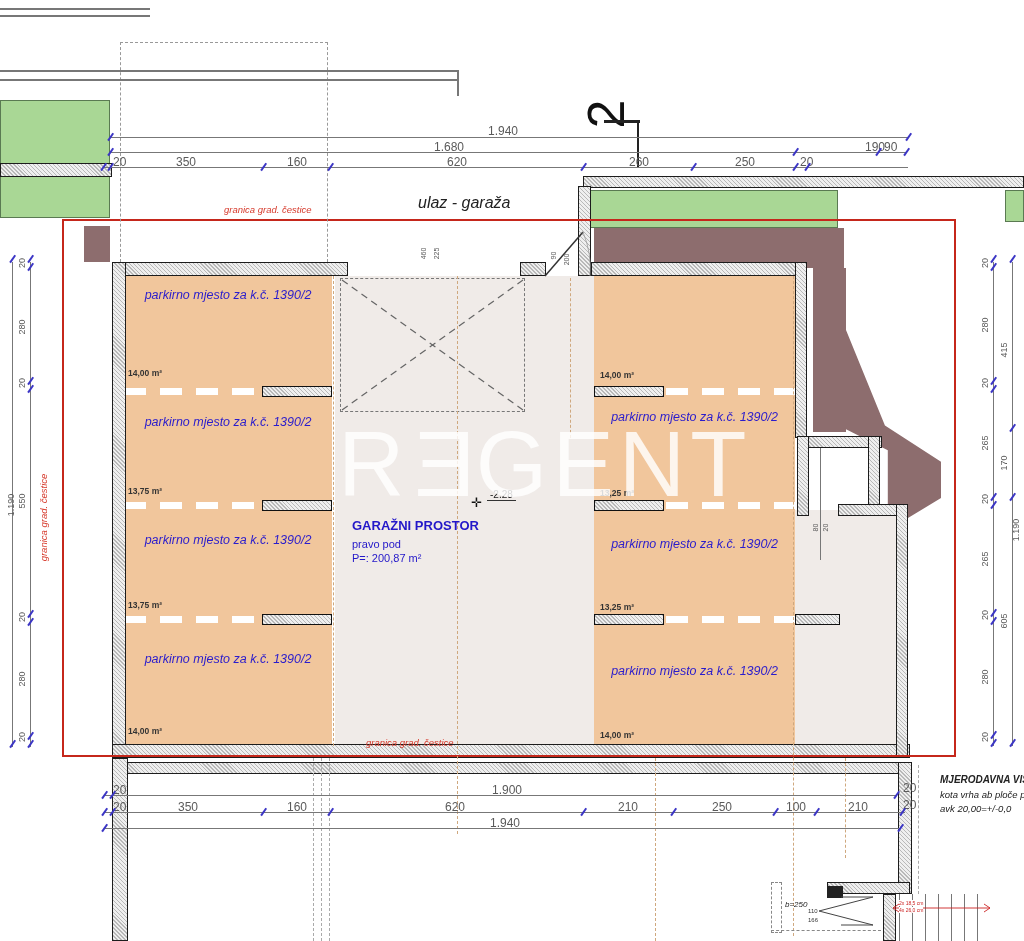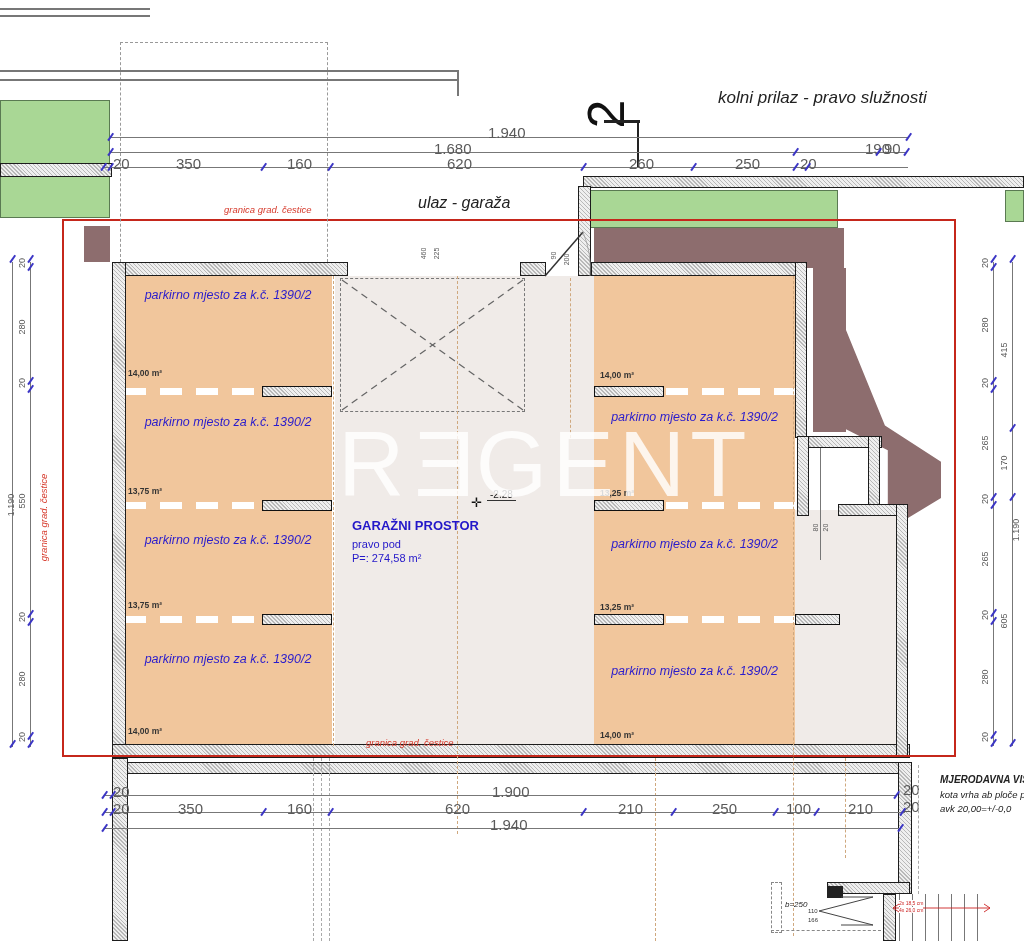--- a/index.html
+++ b/index.html
@@ -13,21 +13,21 @@
   .h{position:absolute;border:1.4px solid #1c1c1c;
      background:repeating-linear-gradient(45deg,#b9b9b9 0 .9px,#efefef .9px 2.8px);}
   .green{position:absolute;background:#a9d795;border:1px solid #5a7a52;}
   .mar{position:absolute;background:#8d6d6e;}
   .floor{position:absolute;background:#f0ebe8;}
   .stall{position:absolute;background:#f1c69c;}
   .divd{position:absolute;height:7px;
      background:repeating-linear-gradient(90deg,#fff 0 22px,#f1c69c 22px 36px);}
   .stub{position:absolute;height:11px;border:1.5px solid #111;
      background:repeating-linear-gradient(45deg,#b9b9b9 0 .9px,#efefef .9px 2.8px);}
-  .dim{position:absolute;font-size:15px;color:#5a5a5a;white-space:nowrap;text-align:right;}
+  .dim{position:absolute;font-size:12px;color:#5a5a5a;white-space:nowrap;text-align:right;}
   .vd{position:absolute;font-size:9px;color:#5a5a5a;width:30px;text-align:center;
       transform:rotate(-90deg);white-space:nowrap;}
   .tk{position:absolute;width:9px;height:1.6px;background:#3b35c5;transform:rotate(-55deg);}
   .blue{position:absolute;color:#2a1ccc;font-style:italic;font-size:12.5px;white-space:nowrap;}
   .area{position:absolute;color:#333;font-size:8.5px;font-weight:bold;white-space:nowrap;}
   .redtxt{position:absolute;color:#d63a2c;font-style:italic;font-size:9.5px;white-space:nowrap;}
   .tanln{position:absolute;border-left:1.3px dashed #cfa87e;}
   .gryln{position:absolute;border-left:1px dashed #aaa;}
   .dshb{position:absolute;border:1.5px dashed #999;}
   .note{position:absolute;color:#222;font-style:italic;white-space:nowrap;}
@@ -242,29 +242,28 @@
     <i class="tk" style="left:1008px;top:742px;"></i>
 
   <span class="vd" style="left:408px;top:250px;font-size:7px;">460</span>
   <span class="vd" style="left:421px;top:250px;font-size:7px;">225</span>
   <span class="vd" style="left:538px;top:252px;font-size:7px;">90</span>
   <span class="vd" style="left:551px;top:256px;font-size:7px;">200</span>
   <span class="vd" style="left:800px;top:524px;font-size:7px;">80</span>
   <span class="vd" style="left:810px;top:524px;font-size:7px;">20</span>
   <div class="ln" style="left:820px;top:448px;width:1px;height:112px;"></div>
 
-  <div class="note" style="left:718px;top:88px;font-size:17px;">kolni prilaz - pravo služnosti</div>
   <div class="note" style="left:418px;top:194px;font-size:16px;">ulaz - garaža</div>
   <div class="redtxt" style="left:224px;top:204px;">granica grad. čestice</div>
   <div class="redtxt" style="left:-12px;top:512px;transform:rotate(-90deg);width:110px;text-align:center;">granica grad. čestice</div>
   <div class="redtxt" style="left:366px;top:737px;">granica grad. čestice</div>
 
   <div class="abs" style="left:352px;top:518px;font-size:13px;font-weight:bold;color:#2317c9;">GARAŽNI PROSTOR</div>
   <div class="abs" style="left:352px;top:538px;font-size:11px;color:#2317c9;">pravo pod</div>
-  <div class="abs" style="left:352px;top:552px;font-size:11px;color:#2317c9;">P=: 274,58 m²</div>
+  <div class="abs" style="left:352px;top:552px;font-size:11px;color:#2317c9;">P=: 200,87 m²</div>
   <div class="abs" style="left:471px;top:495px;font-size:13px;color:#111;">✛</div>
   <div class="abs" style="left:487px;top:489px;font-size:10px;color:#222;border-bottom:1px solid #333;padding:0 3px;">-2.28</div>
 
   <div class="blue" style="left:124px;top:288px;width:208px;text-align:center;">parkirno mjesto za k.č. 1390/2</div>
   <div class="blue" style="left:124px;top:415px;width:208px;text-align:center;">parkirno mjesto za k.č. 1390/2</div>
   <div class="blue" style="left:124px;top:533px;width:208px;text-align:center;">parkirno mjesto za k.č. 1390/2</div>
   <div class="blue" style="left:124px;top:652px;width:208px;text-align:center;">parkirno mjesto za k.č. 1390/2</div>
   <div class="blue" style="left:594px;top:410px;width:201px;text-align:center;">parkirno mjesto za k.č. 1390/2</div>
   <div class="blue" style="left:594px;top:537px;width:201px;text-align:center;">parkirno mjesto za k.č. 1390/2</div>
   <div class="blue" style="left:594px;top:664px;width:201px;text-align:center;">parkirno mjesto za k.č. 1390/2</div>

